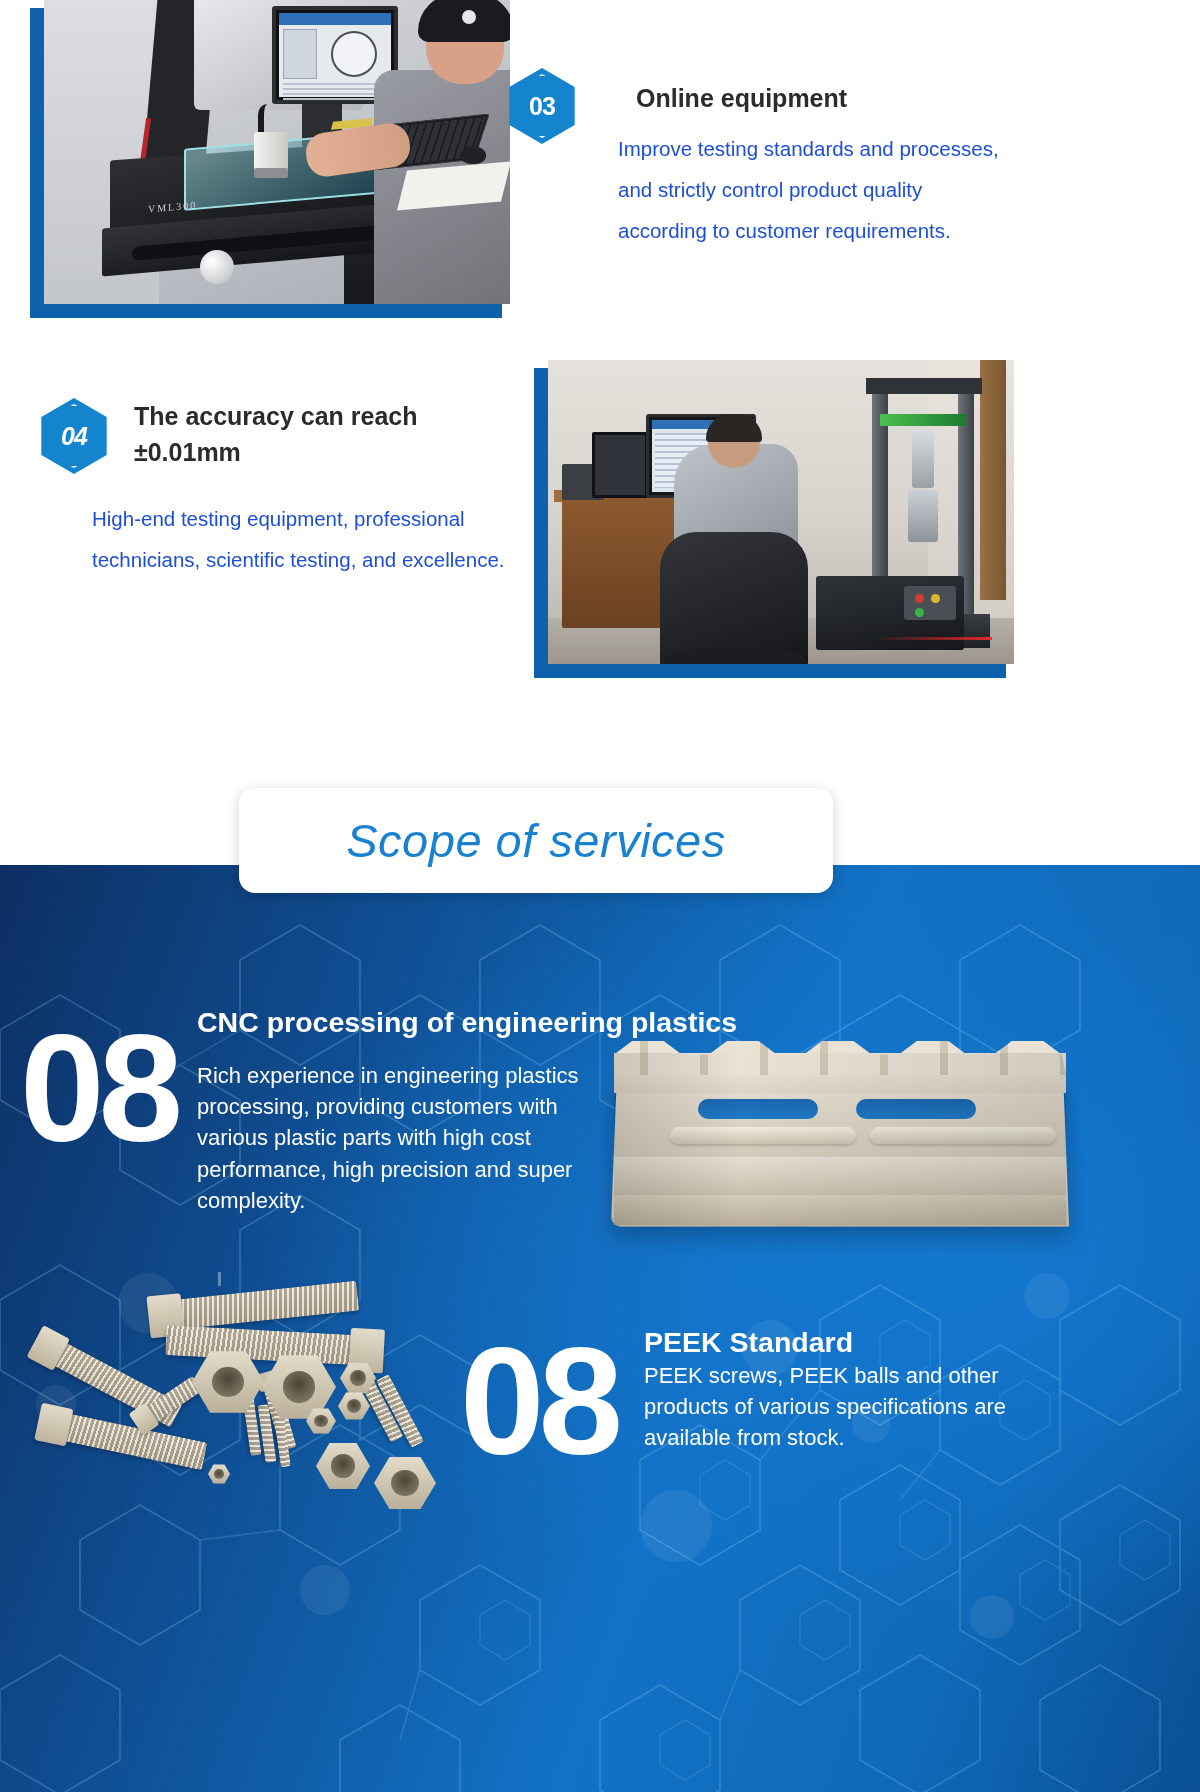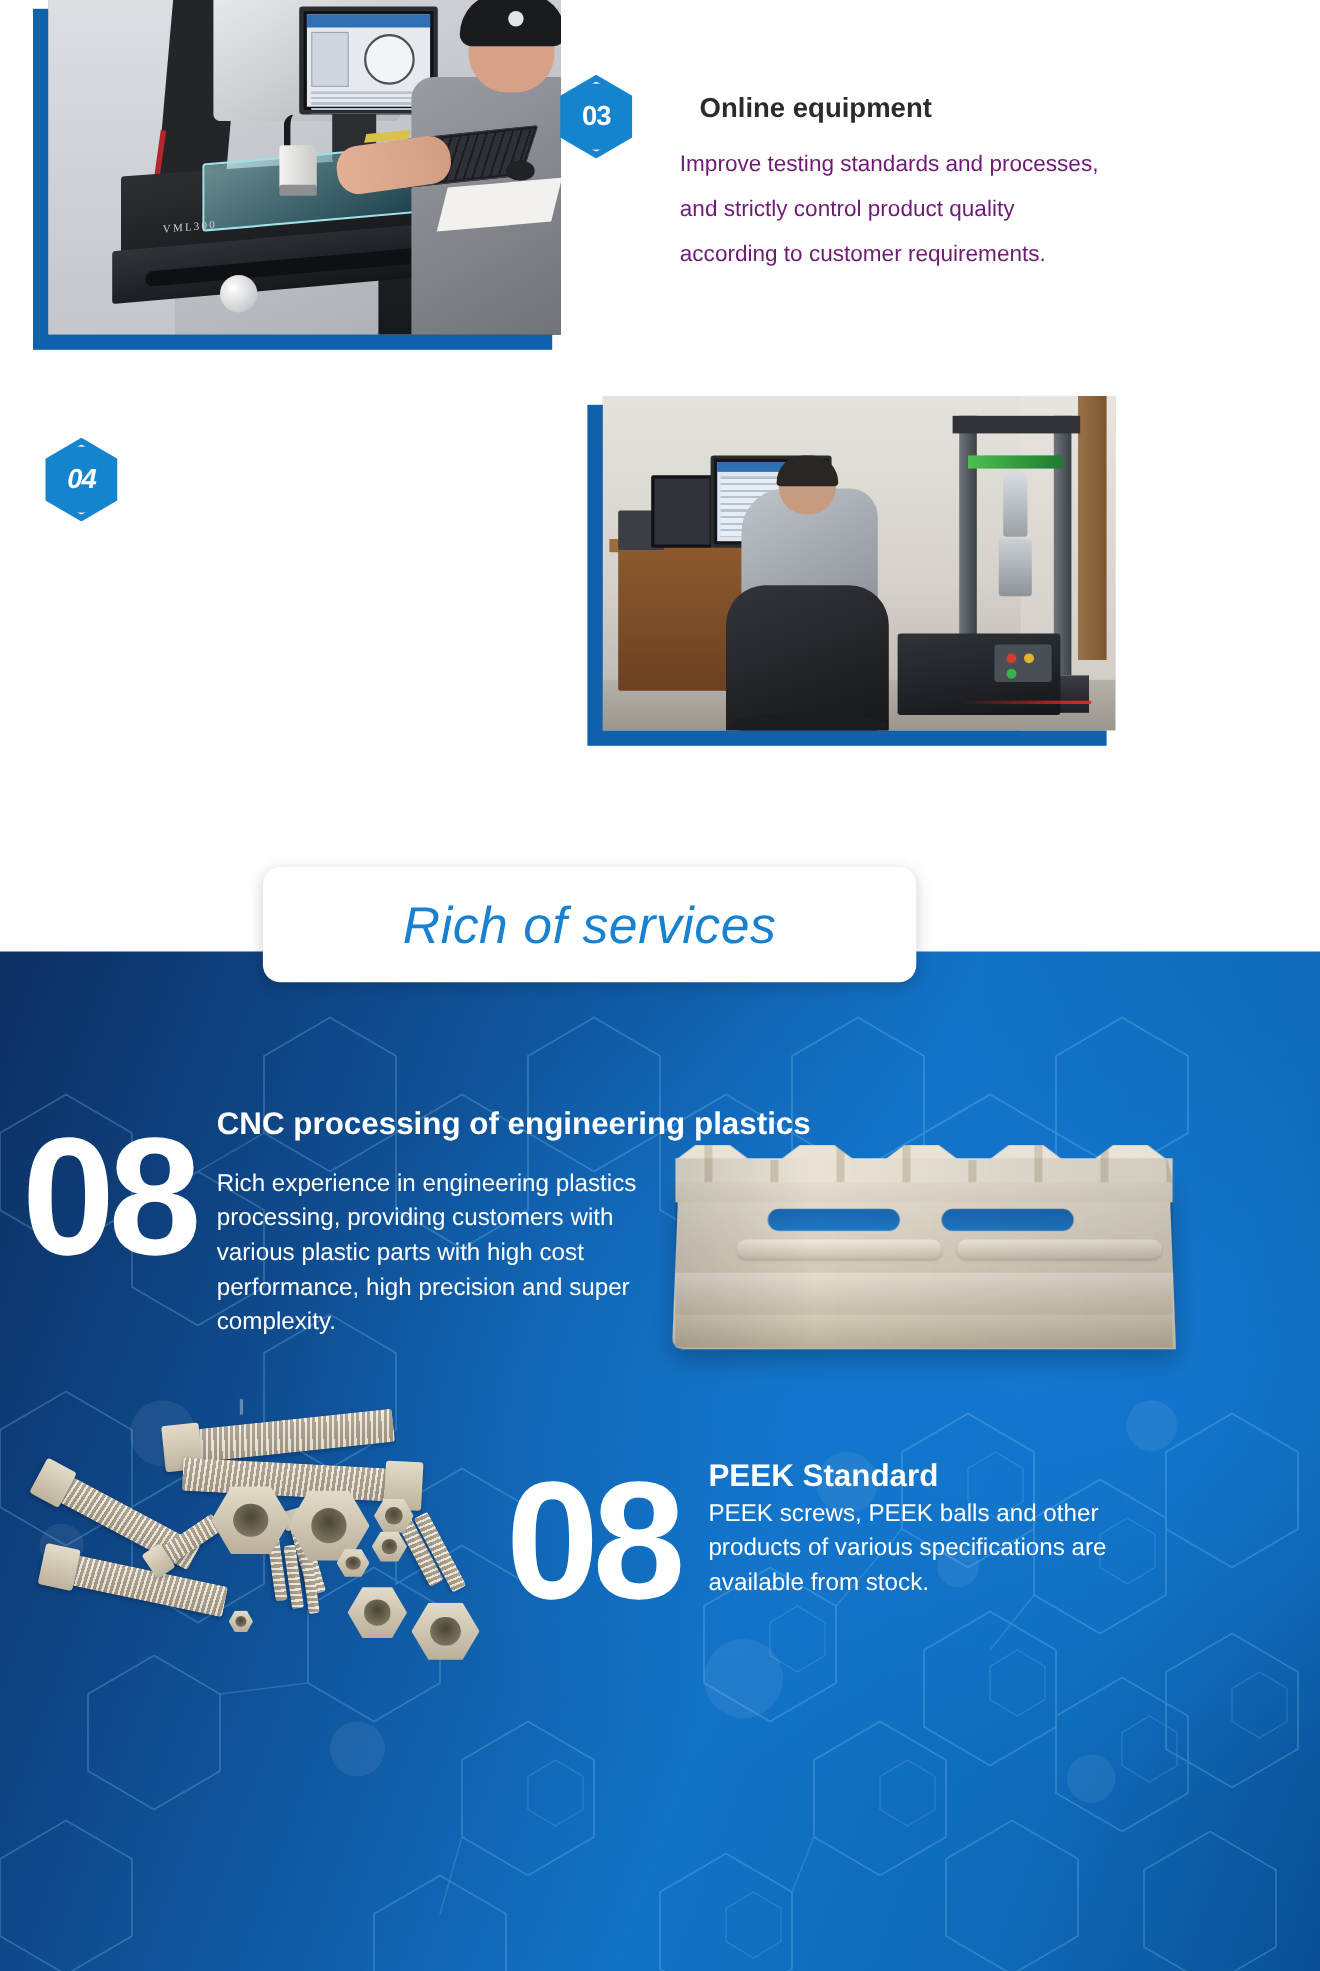--- a/index.html
+++ b/index.html
@@ -175,21 +175,21 @@
     position:absolute; left:6px; top:6px; right:6px; bottom:6px;
     border:2px solid #fff;
     clip-path:polygon(50% 0%,93% 25%,93% 75%,50% 100%,7% 75%,7% 25%);
   }
   .hexbadge .num{
     position:absolute; inset:0; display:flex; align-items:center; justify-content:center;
     color:#fff; font-weight:bold; font-size:25px; letter-spacing:-1px;
   }
 
   .blk-title{ color:#2b2b2b; font-size:25px; font-weight:bold; line-height:1.45; }
-  .blk-body{ color:#701a75; font-size:20.5px; line-height:2.0; }
+  .blk-body{ color:#1d4ed8; font-size:20.5px; line-height:2.0; }
 
   #blk3{ position:absolute; left:636px; top:80px; width:380px; }
   #badge3{ left:504px; top:68px; }
   #blk3 .blk-body{ position:absolute; left:-18px; top:48px; width:390px; }
 
   #badge4{ left:36px; top:398px;font-style:italic; }
   #blk4{ position:absolute; left:134px; top:398px; width:380px; }
   #blk4 .blk-body{ position:absolute; left:-42px; top:100px; width:430px; }
 
   
@@ -346,20 +346,24 @@
     <div class="blk-title">Online equipment</div>
     <div class="blk-body">Improve testing standards and processes, and strictly control product quality according to customer requirements.</div>
   </div>
 
   <div class="hexbadge" id="badge4">
     <div class="hx"></div>
       <div class="hx-in"></div>
     <div class="num">04</div>
   </div>
 
+  <div id="blk4">
+    <div class="blk-title">The accuracy can reach ±0.01mm</div>
+    <div class="blk-body">High-end testing equipment, professional technicians, scientific testing, and excellence.</div>
+  </div>
 
   <div class="photo-frame" id="photo2">
     <div class="accent"></div>
     <div class="photo">
       <div class="p2-bg"></div>
         <div class="p2-wallR"></div>
         <div class="p2-doorframe"></div>
       <div class="p2-floor"></div>
       <div class="p2-machine">
         <div class="p2-m-col-l"></div>
@@ -463,21 +467,21 @@
   <div class="softdot" style="left:1024px; top:408px; width:46px; height:46px;"></div>
   <div class="softdot" style="left:640px; top:625px; width:72px; height:72px;"></div>
   <div class="softdot" style="left:118px; top:408px; width:60px; height:60px;"></div>
   <div class="softdot" style="left:36px; top:520px; width:40px; height:40px;"></div>
   <div class="softdot" style="left:300px; top:700px; width:50px; height:50px;"></div>
   <div class="softdot" style="left:970px; top:730px; width:44px; height:44px;"></div>
 
 </div>
 
 <div class="title-card">
-  <h1>Rich of services</h1>
+  <h1>Scope of services</h1>
 </div>
 
 <div class="bignum" id="num01">08</div>
 <div class="sec-title" id="t01">CNC processing of engineering plastics</div>
 <div class="sec-body" id="b01">Rich experience in engineering plastics processing, providing customers with various plastic parts with high cost performance, high precision and super complexity.</div>
 
 <div id="peekpart">
   <div class="pp-body"></div>
   <div class="pp-band"></div>
   <div class="pp-band2"></div>

